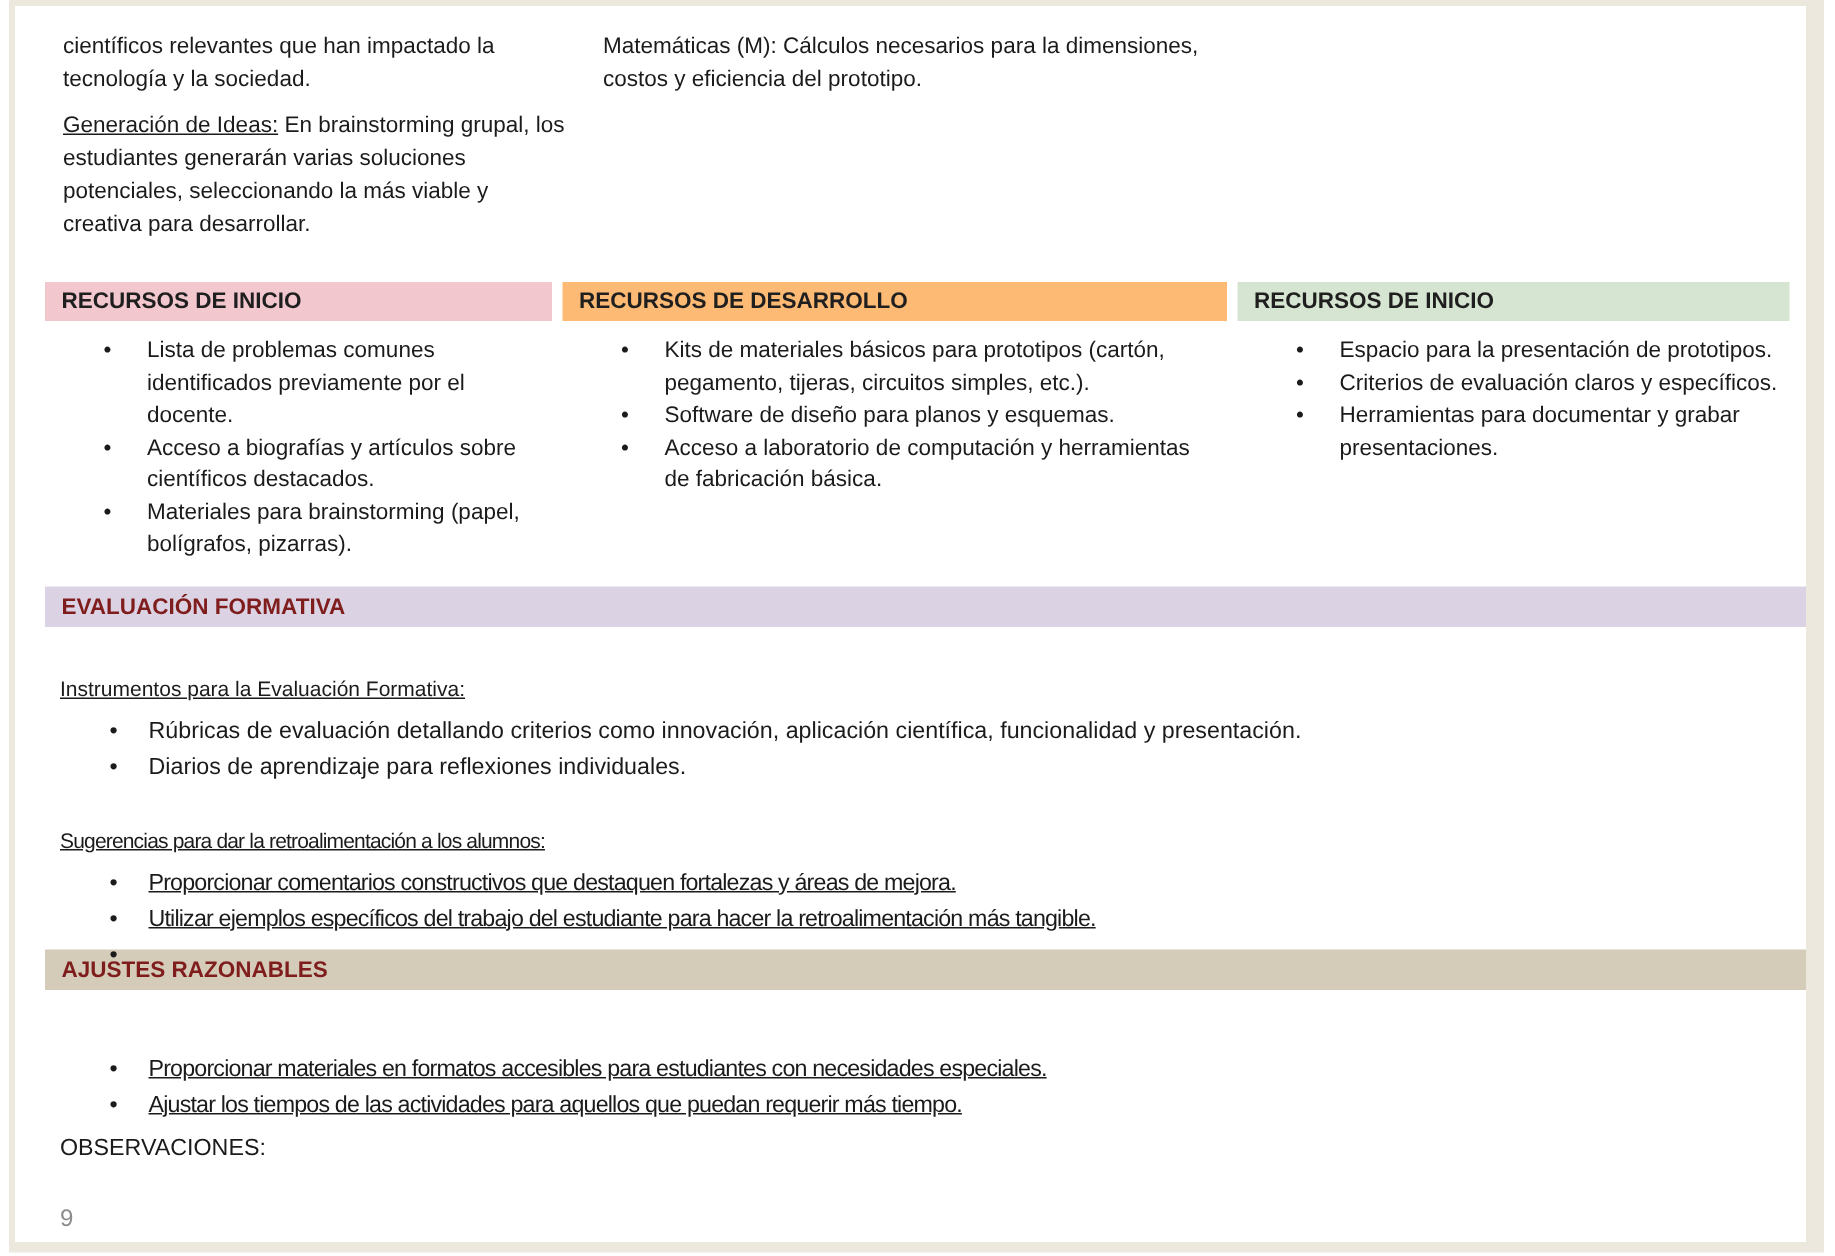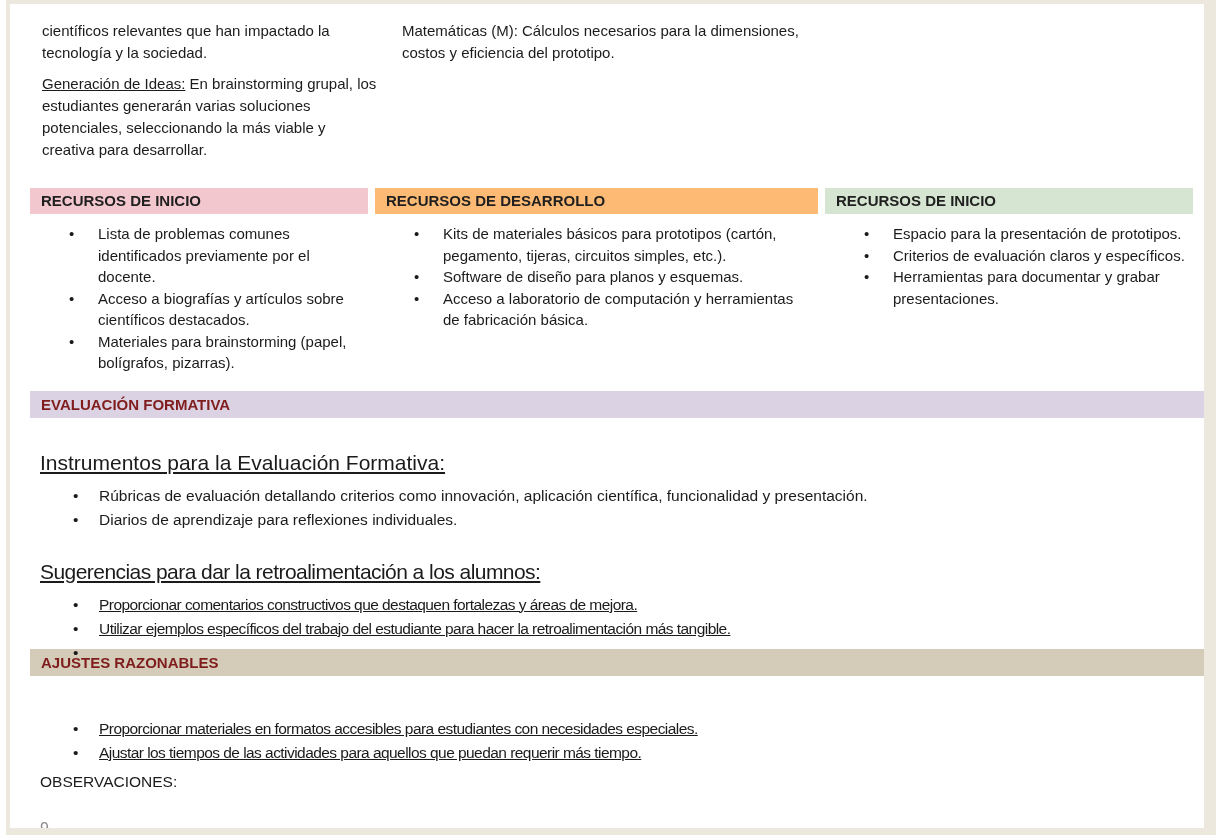--- a/index.html
+++ b/index.html
@@ -30,21 +30,21 @@
   }
   .bullets { list-style:none; margin-top:9px; font-size:15px; line-height:21.5px; }
   .bullets li { position:relative; padding-left:31px; margin-left:37px; margin-right:6px; }
   .bullets li::before { content:"\2022"; position:absolute; left:2px; top:0; font-size:15px; }
   
   .banner {
     margin-left:10px; width:1177px; height:27px; line-height:27px;
     font-weight:bold; font-size:15px; padding-left:11px; color:#7f1d1d;
   }
   .section-body { margin-left:20px; font-size:15.5px; }
-  .sub-head { text-decoration:underline; font-size:21px; }
+  .sub-head { text-decoration:underline; font-size:14px; }
   .wide-bullets { list-style:none; font-size:15.5px; line-height:24px; }
   .wide-bullets li { position:relative; padding-left:26px; margin-left:33px; }
   .wide-bullets li::before { content:"\2022"; position:absolute; left:0; top:0; }
   .condensed { letter-spacing:-0.55px;text-decoration:underline; }
   .obs { margin-left:20px; font-weight:normal; font-size:15.5px; }
   .page-num { margin-left:20px; color:#8c8c8c; font-size:16px; }
 </style>
 </head>
 <body>
 

